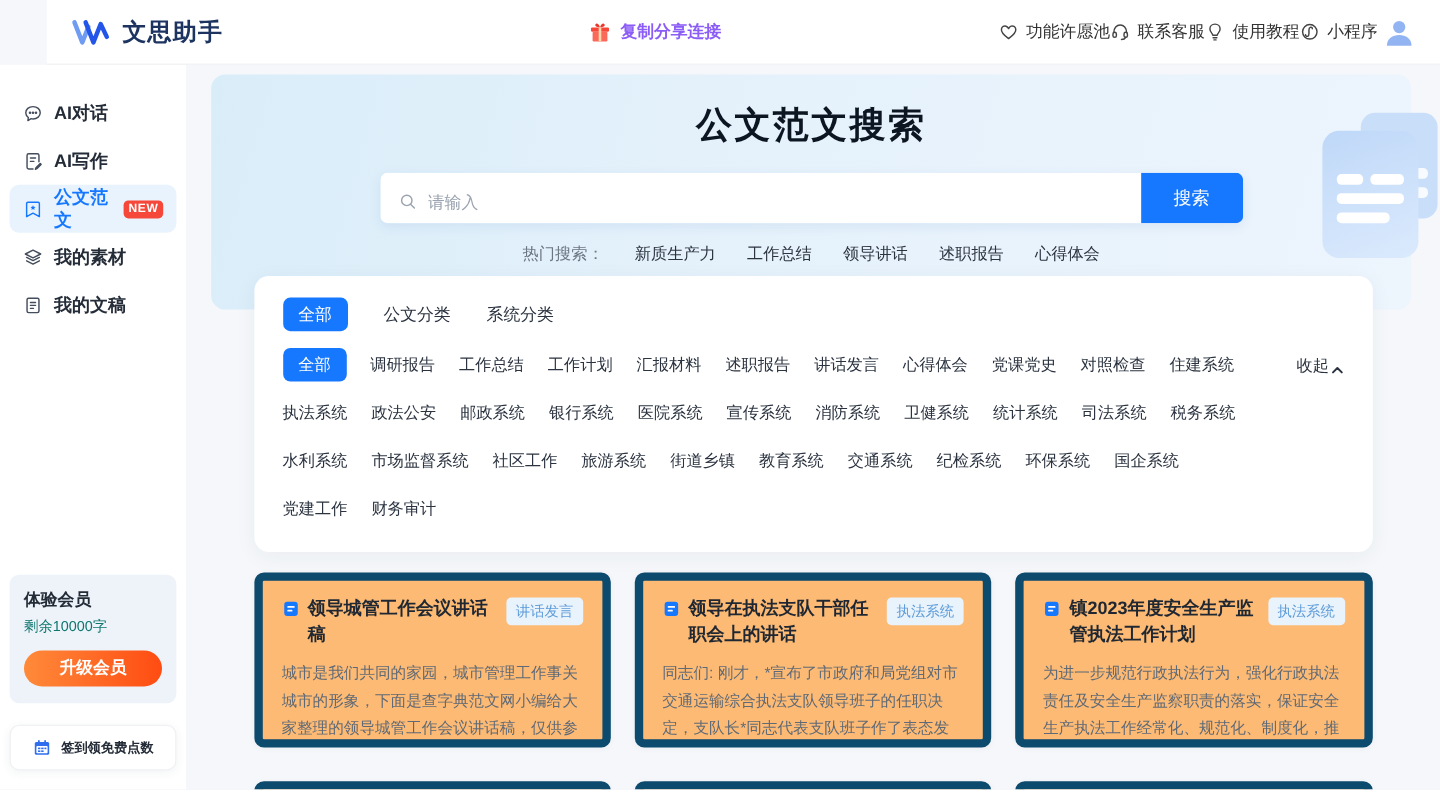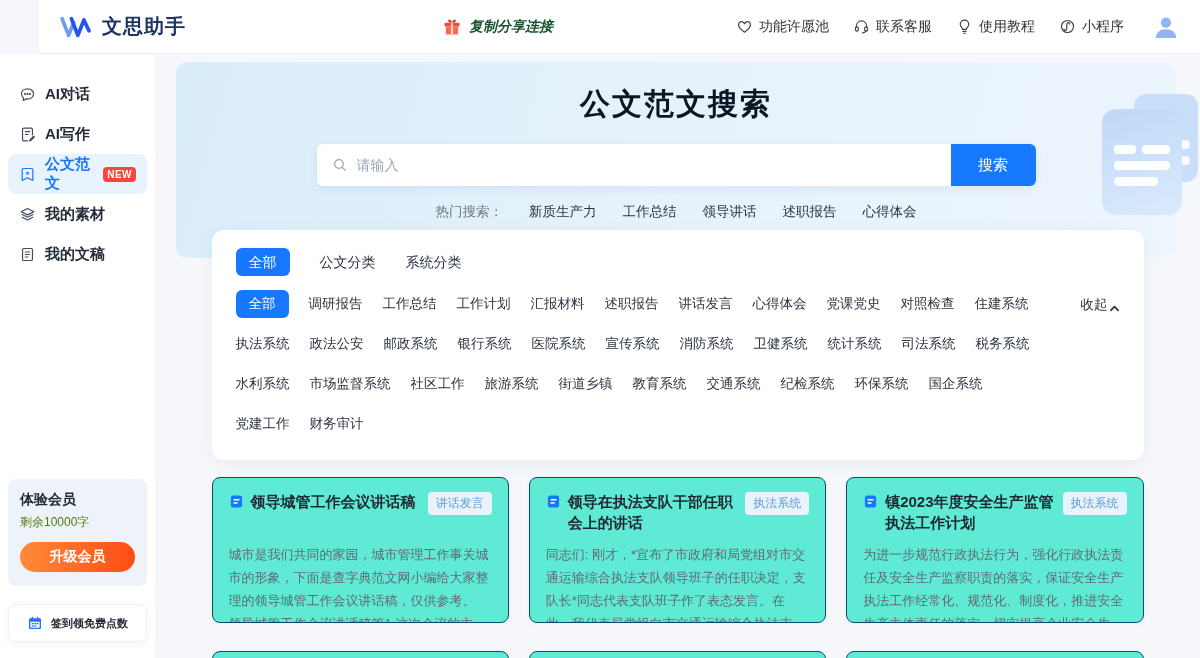--- a/index.html
+++ b/index.html
@@ -8,56 +8,56 @@
   .app { position:relative; width:1200px; height:658px; }
 
   
   .topbar { position:absolute; top:0; left:0; right:0; height:54px; background:#fff;
             border-bottom:1px solid #eef0f3; display:flex; align-items:center; padding:12px 20px; z-index:10;margin-left:39px; }
   .logo { display:flex; align-items:center; gap:9px; width:200px; }
   .logo svg { width:34px; height:26px; }
   .logo-text { font-family:"Liberation Serif","DejaVu Serif",serif; font-weight:700; font-size:20px; color:#1d3461; letter-spacing:1px; }
   .promo { flex:1; display:flex; align-items:center; justify-content:center; gap:7px; font-size:14px; color:#333; }
   .promo .gift svg { width:20px; height:20px; display:block; }
-  .promo-link { color:#14532d; font-weight:700; cursor:pointer; text-decoration:none;font-style:italic; }
-  .topnav { display:flex; align-items:center; gap:24px; }
+  .promo-link { color:#8b5cf6; font-weight:700; cursor:pointer; text-decoration:none; }
+  .topnav { display:flex; align-items:center; }
   .topnav .nav-item { display:flex; align-items:center; gap:6px; font-size:14px; color:#333; cursor:pointer; }
   .topnav .nav-item svg { width:17px; height:17px; stroke:#444; fill:none; stroke-width:1.7; stroke-linecap:round; stroke-linejoin:round; }
   .avatar { width:28px; height:28px; margin-left:4px; }
   .avatar svg { width:28px; height:28px; }
 
   
   .sidebar { position:absolute; top:54px; left:0; width:155px; bottom:0; background:#fff;
              padding:20px 8px 16px; display:flex; flex-direction:column; z-index:5; }
   .menu-item { height:40px; display:flex; align-items:center; gap:9px; padding:0 11px; border-radius:8px;
                font-size:15px; font-weight:700; color:#242c38; cursor:pointer; }
   .menu-item svg { width:17px; height:17px; stroke:#434d5c; fill:none; stroke-width:1.7; stroke-linecap:round; stroke-linejoin:round; flex-shrink:0; }
   .menu-item.active { background:#e8f3fe; color:#1677ff; }
   .menu-item.active svg { stroke:#1677ff; }
   .new-badge { background:#f5483b; color:#fff; font-size:10px; font-weight:700; padding:2px 4px; border-radius:4px; letter-spacing:.5px; }
   .side-bottom { margin-top:auto; }
   .member-card { background:#eef3fa; border-radius:8px; padding:12px 12px 14px; }
   .member-level { font-size:14px; font-weight:700; color:#232b36; }
-  .member-remaining { font-size:12px; color:#4d7c0f; margin-top:5px; }
+  .member-remaining { font-size:12px; color:#0f766e; margin-top:5px; }
   .upgrade-btn { display:block; width:100%; margin-top:11px; height:30px; border:none; border-radius:999px;
                  background:linear-gradient(90deg,#ff8a3a,#ff4c12); color:#fff; font-size:14px; font-weight:600; cursor:pointer; }
   .checkin-btn { margin-top:18px; width:100%; height:38px; background:#fff; border:1px solid #f0f1f4; border-radius:8px;
                  box-shadow:0 2px 8px rgba(40,60,90,.06); display:flex; align-items:center; justify-content:center; gap:8px;
                  font-size:11px; font-weight:700; color:#232b36; cursor:pointer; }
   .checkin-btn svg { width:16px; height:16px; }
 
   
   .main { position:absolute; top:54px; left:155px; right:0; bottom:0; background:#f5f7fa; overflow:hidden; }
 
   .hero { position:relative; margin:8px 24px 0 21px; height:196px; border-radius:12px; text-align:center; padding-top:22px;
           background:linear-gradient(105deg,#d9edf9 0%,#e4f1fb 40%,#edf5fd 100%); }
   .hero-title { font-size:30px; font-weight:800; color:#0c1522; letter-spacing:2px; }
   .searchbar { width:719px; height:42px; margin:19px auto 0; display:flex; border-radius:6px; overflow:hidden;
                box-shadow:0 3px 10px rgba(30,80,160,.08); position:relative; z-index:2; }
-  .search-field { flex:1; background:#fff; display:flex; align-items:center; gap:9px; padding:0 15px; }
+  .search-field { flex:1; background:#fff; display:flex; align-items:flex-start; gap:9px; padding:16px 15px; }
   .search-field svg { width:16px; height:16px; stroke:#9aa3af; fill:none; stroke-width:1.8; stroke-linecap:round; }
   .search-field input { flex:1; border:none; outline:none; font-size:14px; color:#333; background:transparent; }
   .search-field input::placeholder { color:#9aa3af; }
   .search-btn { width:85px; border:none; background:#1677ff; color:#fff; font-size:15px; cursor:pointer; }
   .hot-row { margin-top:17px; display:flex; justify-content:center; align-items:center; gap:26px; font-size:13.5px; }
   .hot-label { color:#6c7682; }
   .hot-item { color:#2b3340; cursor:pointer; }
 
   .hero-art { position:absolute; right:-24px; top:32px; width:98px; height:122px; z-index:1; }
   .hero-art .doc-back { position:absolute; right:2px; top:0; width:64px; height:88px; background:#c9dff9; border-radius:12px; }
@@ -72,21 +72,21 @@
   .tag { border:none; background:transparent; font-size:14px; color:#2b3340; cursor:pointer; padding:4px 0;
          font-family:inherit; line-height:20px; white-space:nowrap; }
   .tag.active { background:#1677ff; color:#fff; padding:4px 13px; border-radius:6px; }
   .sub-tags { margin-top:14px; display:flex; flex-wrap:wrap; align-items:center; column-gap:20px; row-gap:12px; padding-right:88px; }
   .sub-tags .tag { font-size:13.5px; }
   .collapse-link { position:absolute; top:66px; right:24px; display:flex; align-items:flex-end; gap:1px;
                    font-size:13.5px; color:#2b3340; cursor:pointer; background:none; border:none; font-family:inherit;margin-left:16px; }
   .collapse-link svg { width:11px; height:11px; stroke:#2b3340; fill:none; stroke-width:1.8; stroke-linecap:round; stroke-linejoin:round; }
 
   .cards { width:932px; margin:17px auto 0; display:grid; grid-template-columns:repeat(3,1fr); column-gap:20px; row-gap:28px; }
-  .card { background:#5eead4; border-radius:8px; border:1px solid #0c4a6e; box-shadow:0 1px 5px rgba(31,56,88,.04);
+  .card { background:#fdba74; border-radius:8px; border:7px solid #0c4a6e; box-shadow:0 1px 5px rgba(31,56,88,.04);
           padding:13px 16px 14px; height:146px; overflow:hidden; cursor:pointer; }
   .card-head { display:flex; align-items:flex-start; min-height:48px; }
   .card-doc-icon { flex-shrink:0; margin:3px 7px 0 0; }
   .card-doc-icon svg { width:15px; height:15px; display:block; }
   .card-title { flex:1; font-size:15px; font-weight:700; color:#1f2732; line-height:1.42; }
   .card-tag { flex-shrink:0; margin-left:8px; margin-top:1px; background:#e9f3fc; color:#5e9cd8; font-size:12px;
               padding:3px 8px; border-radius:4px; white-space:nowrap; }
   .card-excerpt { margin-top:4px; font-size:13px; color:#606a76; line-height:1.78; display:-webkit-box;
                   -webkit-line-clamp:4; -webkit-box-orient:vertical; overflow:hidden; }
 </style>

